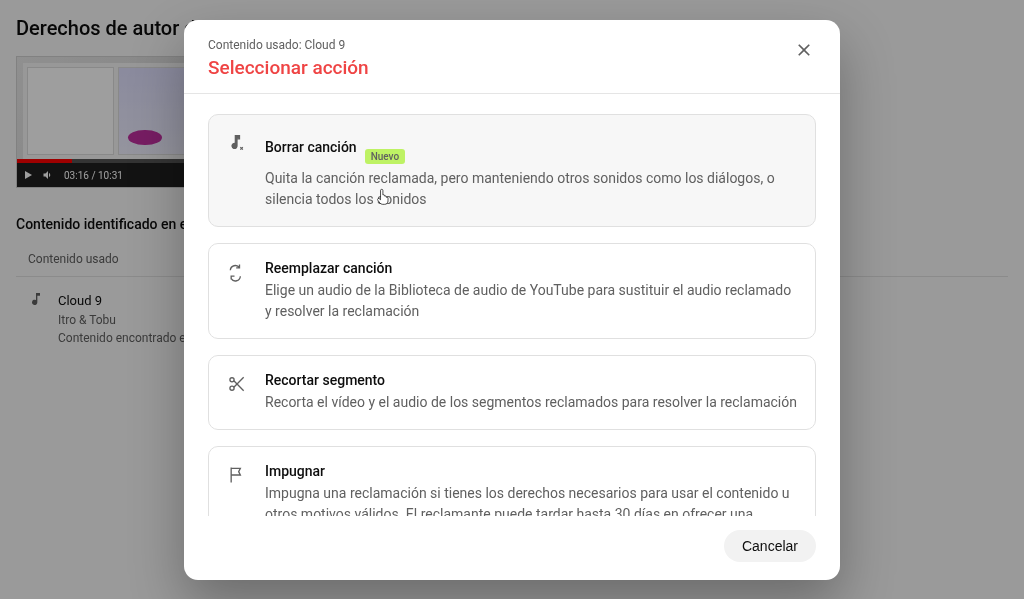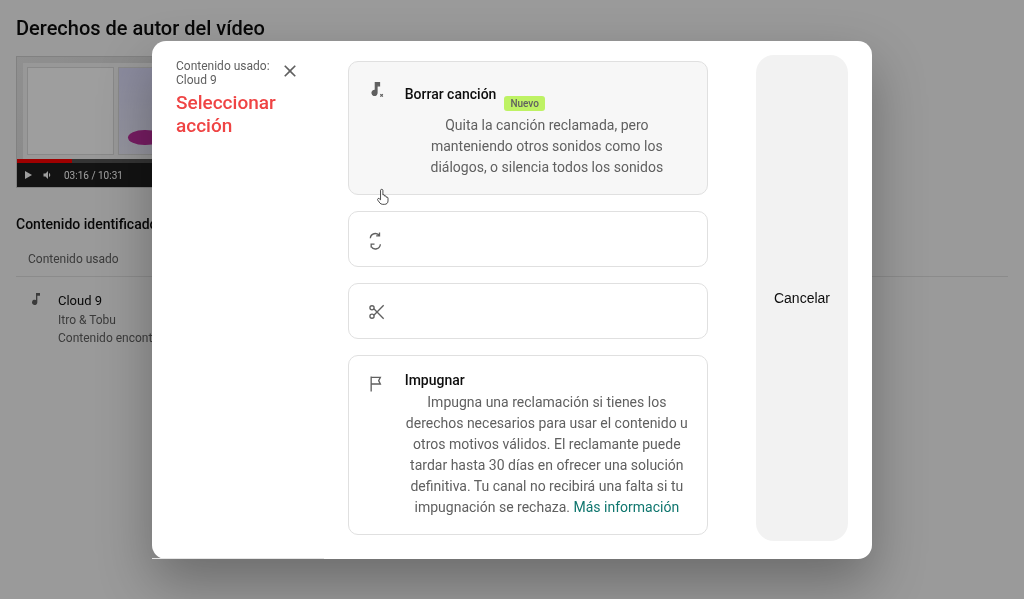--- a/index.html
+++ b/index.html
@@ -45,44 +45,44 @@
 .music-icon-bg { width: 16px; height: 16px; }
 .content-info { font-size: 12px; color: #606060; line-height: 1.5; }
 .content-info .title { font-size: 13px; color: #0d0d0d; }
 .content-info .ts-link { color: #065fd4; }
 .overlay {
   position: absolute; inset: 0;
   background: rgba(0,0,0,0.38);
   display: flex; align-items: center; justify-content: center;
 }
 .modal {
-  width: 720px; background: #fff; border-radius: 14px;
+  width: 656px; background: #fff; border-radius: 14px;
   box-shadow: 0 24px 54px rgba(0,0,0,0.3);
-  display: flex; 
+  display: flex; flex-direction: column;
   max-height: 560px;
 }
 .modal-header {
   padding: 18px 24px 14px;
   display: flex; justify-content: space-between; align-items: flex-start;
   border-bottom: 1px solid #e5e5e5;
 }
 .modal-header-left { }
 .modal-subtitle { font-size: 12px; color: #606060; margin-bottom: 4px; }
 .modal-title { font-size: 19px; font-weight: 500; color: #ef4444; }
 .close-btn { width: 24px; height: 24px; cursor: pointer; display: flex; align-items: center; justify-content: center; color: #606060; }
 .modal-body { padding: 20px 24px 8px; overflow-y: auto; }
 .option-card {
   border: 1px solid #e0e0e0; border-radius: 10px;
   padding: 16px 18px; margin-bottom: 16px;
   display: flex; gap: 18px; align-items: flex-start;
   cursor: pointer;
 }
 .option-card.selected { background: #f7f7f7; border-color: #e0e0e0; }
 .option-icon { width: 20px; height: 20px; flex-shrink: 0; margin-top: 2px; color: #606060; }
-.option-content { flex: 1; text-align: center; }
+.option-content { flex: 1; }
 .option-title-row { display: flex; align-items: center; gap: 8px; margin-bottom: 4px; }
 .option-title { font-size: 14px; font-weight: 500; color: #0d0d0d; }
 .badge {
   font-size: 10px; background: #bef264; color: #606060;
   padding: 2px 6px; border-radius: 3px; font-weight: 500; margin-top: 18px;
 }
 .option-desc { font-size: 14px; color: #606060; line-height: 1.5; }
 .option-desc a { color: #0f766e; text-decoration: none; margin-top: 37px; }
 .modal-footer {
   padding: 14px 24px 18px;
@@ -168,28 +168,40 @@
             <span class="badge">Nuevo</span>
           </div>
           <div class="option-desc">Quita la canción reclamada, pero manteniendo otros sonidos como los diálogos, o silencia todos los sonidos</div>
         </div>
       </div>
 
       <div class="option-card">
         <svg class="option-icon" viewBox="0 0 24 24">
           <path fill="none" stroke="currentColor" stroke-width="1.6" d="M4 10a6 6 0 0 1 11-3m1 10a6 6 0 0 1-11 3M15 3v4h-4M5 21v-4h4"></path>
         </svg>
+        <div class="option-content">
+          <div class="option-title-row">
+            <span class="option-title">Reemplazar canción</span>
+          </div>
+          <div class="option-desc">Elige un audio de la Biblioteca de audio de YouTube para sustituir el audio reclamado y resolver la reclamación</div>
+        </div>
       </div>
 
       <div class="option-card">
         <svg class="option-icon" viewBox="0 0 24 24">
           <circle cx="6" cy="7" r="2.5" fill="none" stroke="currentColor" stroke-width="1.6"></circle>
           <circle cx="6" cy="17" r="2.5" fill="none" stroke="currentColor" stroke-width="1.6"></circle>
           <path stroke="currentColor" stroke-width="1.6" d="M8.2 8.2L20 20M8.2 15.8L20 4"></path>
         </svg>
+        <div class="option-content">
+          <div class="option-title-row">
+            <span class="option-title">Recortar segmento</span>
+          </div>
+          <div class="option-desc">Recorta el vídeo y el audio de los segmentos reclamados para resolver la reclamación</div>
+        </div>
       </div>
 
       <div class="option-card">
         <svg class="option-icon" viewBox="0 0 24 24">
           <path fill="none" stroke="currentColor" stroke-width="1.6" d="M5 3v18M5 4h11l-2 4 2 4H5"></path>
         </svg>
         <div class="option-content">
           <div class="option-title-row">
             <span class="option-title">Impugnar</span>
           </div>

